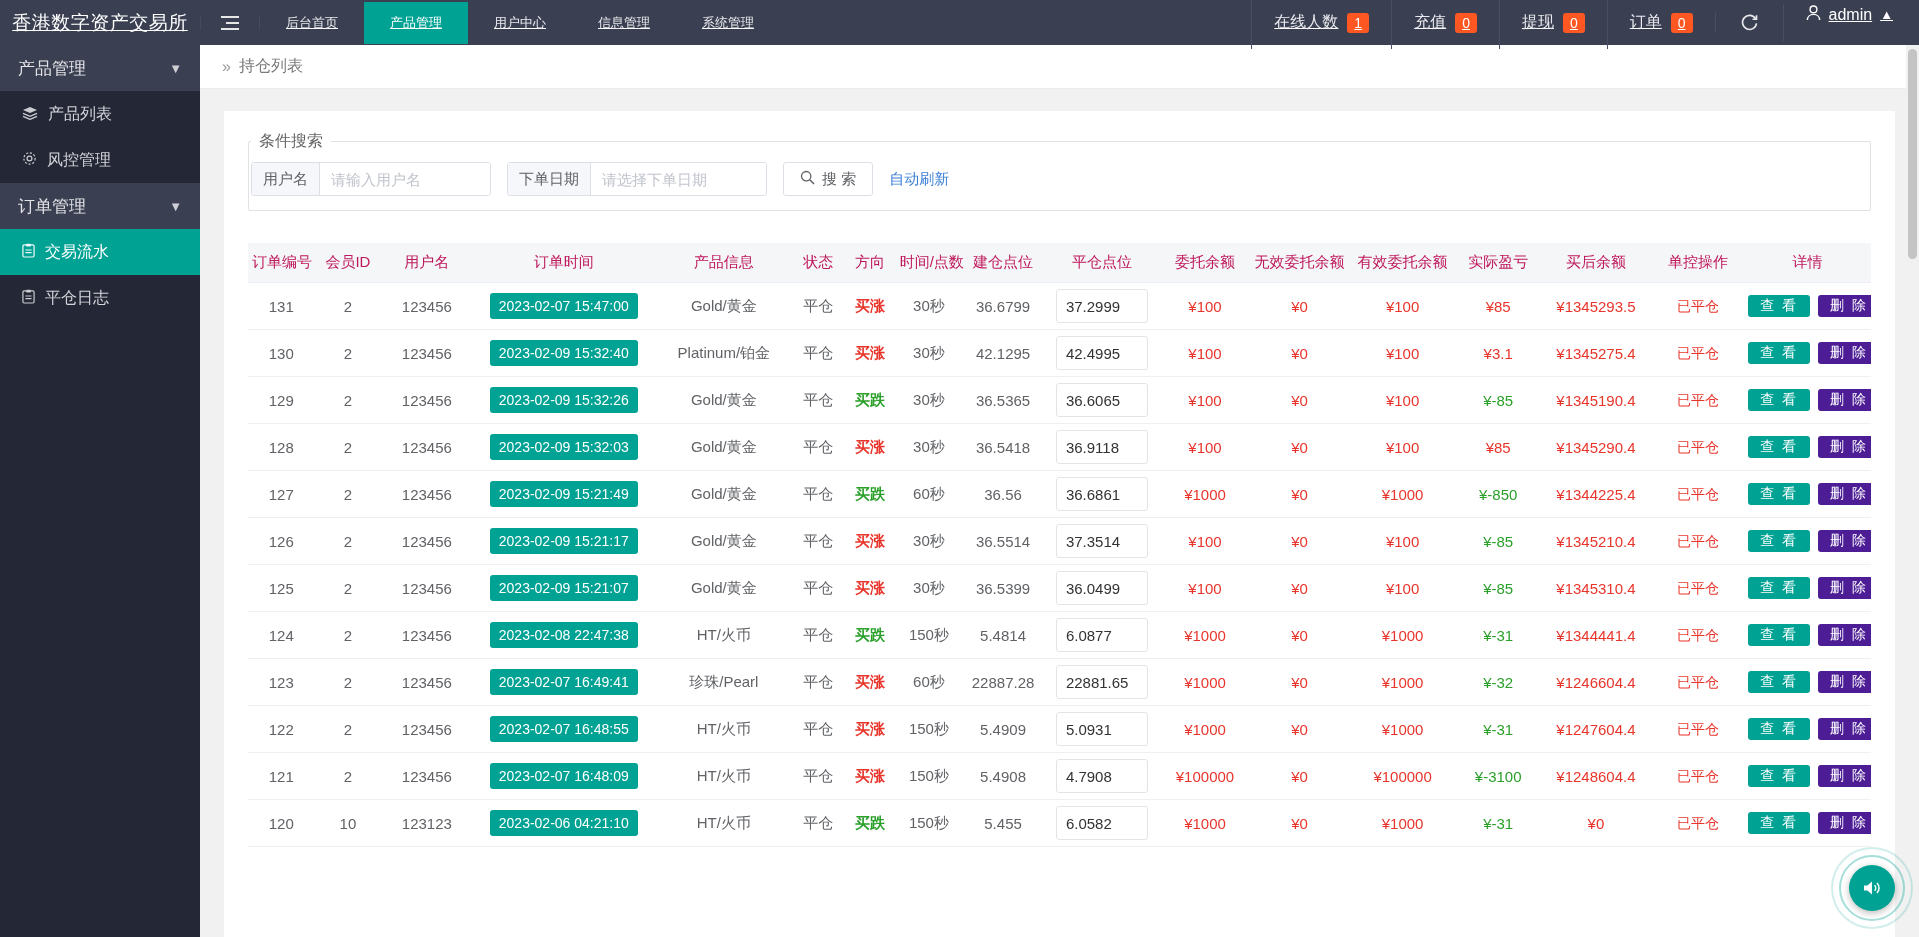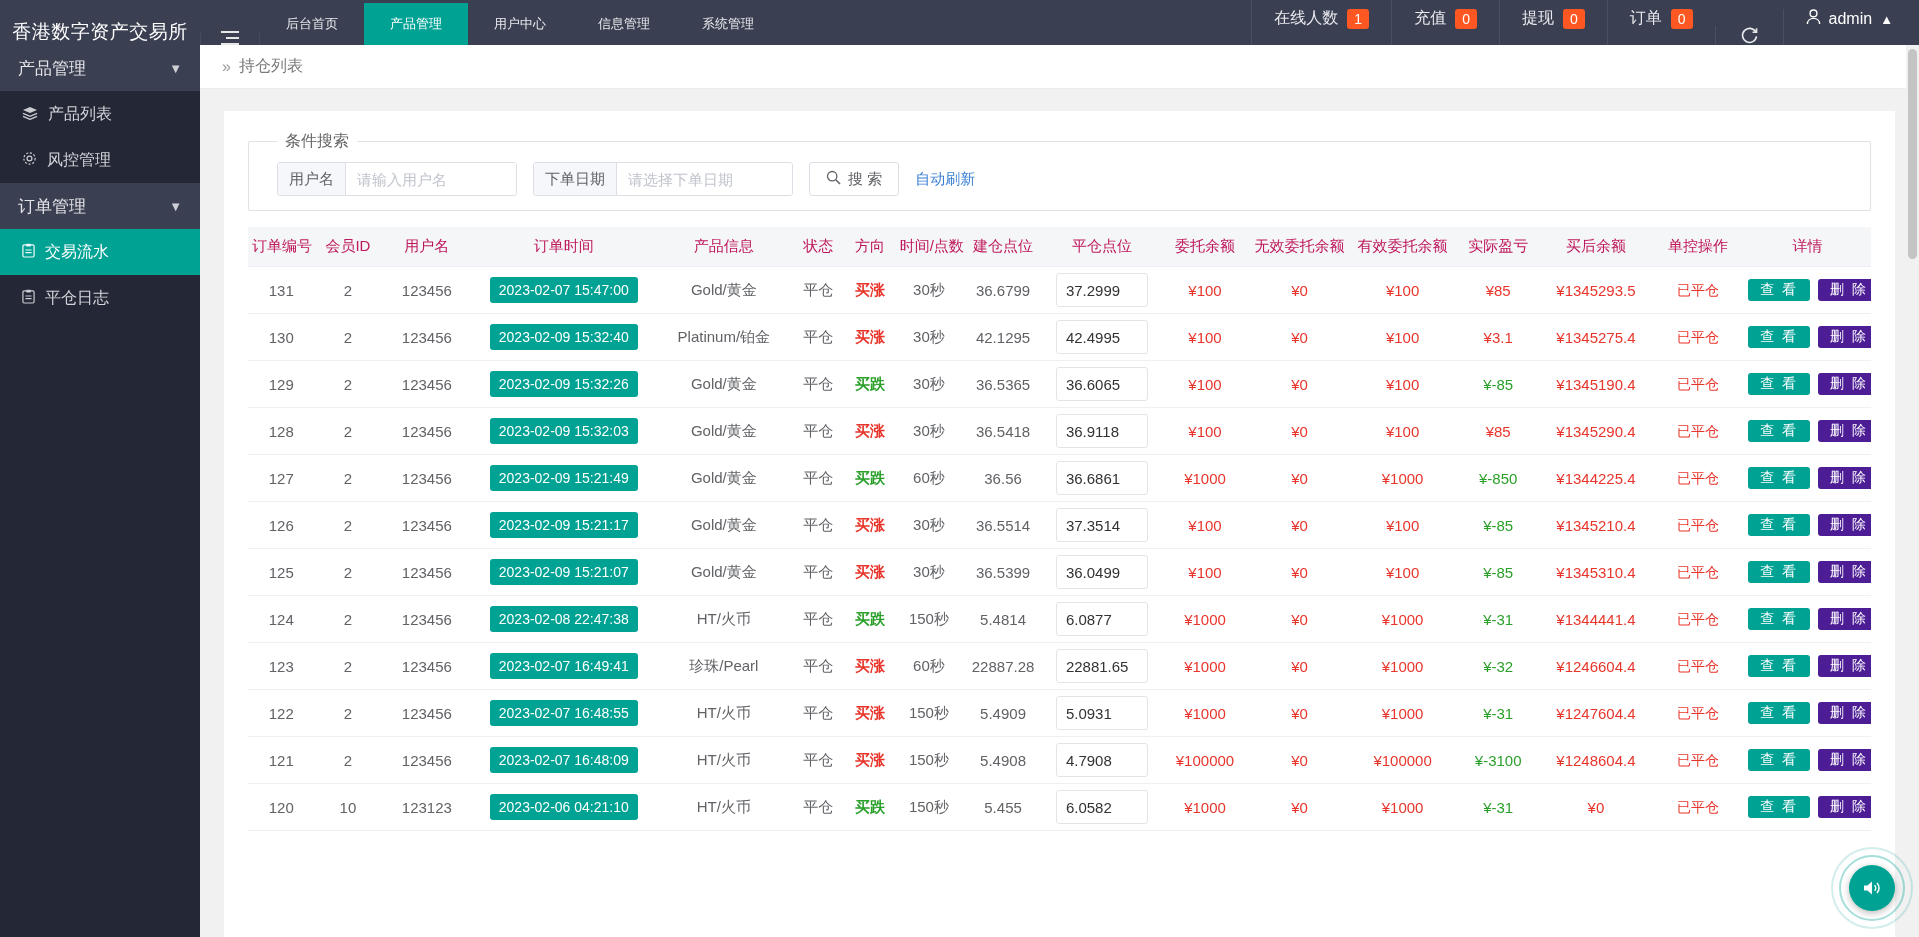--- a/index.html
+++ b/index.html
@@ -5,21 +5,21 @@
   * { box-sizing: border-box; }
   html, body { margin:0; padding:0; }
   body {
     width:1919px; height:937px; overflow:hidden;
     font-family:"Liberation Sans","DejaVu Sans",sans-serif;
     font-size:17px; color:#444; background:#f2f2f2;
   }
   
   #topbar {
     height:45px; background:#3a3f51; color:#fff;
-    display:flex; align-items:flex-end; position:relative; z-index:30;
+    display:flex; align-items:center; position:relative; z-index:30;text-decoration:underline;
   }
   .brand {
     width:200px; display:flex; align-items:center; justify-content:center;
     font-size:19px; letter-spacing:.5px; color:#fff; background:#3a3f51;
   }
   .hamburger {
     width:60px; display:flex; align-items:center; justify-content:center;
     border-left:1px solid #454a5e; border-right:1px solid #454a5e;
     font-size:18px; color:#e7e7e7; cursor:pointer;
   }
@@ -62,22 +62,22 @@
   
   #content { flex:1; display:flex; flex-direction:column; background:#f1f1f1; min-width:0; }
   #crumbbar {
     height:44px; background:#fff; display:flex; align-items:center;
     padding:0 0 0 22px; color:#7a7a7a; font-size:16px; border-bottom:1px solid #ececec;
   }
   #crumbbar .arrows { color:#999; margin-right:8px; }
   #panelwrap { padding:22px 24px 0 24px; flex:1; overflow:hidden; }
   #panel { background:#fff; padding:20px 24px 0 24px; height:100%; }
   fieldset.search {
-    border:1px solid #e2e2e2; border-radius:2px; margin:0 0 16px 0;
-    padding:6px 14px 14px 28px;
+    border:1px solid #e2e2e2; border-radius:2px; margin:0 0 32px 0;
+    padding:6px 14px 14px 2px;
   }
   fieldset.search legend { padding:0 8px; font-size:16px; color:#666; }
   .formrow { display:flex; align-items:center; gap:16px; padding-top:4px; }
   .ig { display:flex; height:34px; border:1px solid #dcdfe6; border-radius:3px; overflow:hidden; }
   .ig .addon {
     background:#f5f7fa; border-right:1px solid #dcdfe6; display:flex; align-items:center;
     padding:0 11px; font-size:15px; color:#606266; white-space:nowrap;
   }
   .ig input {
     border:0; outline:0; padding:0 11px; font-size:15px; color:#333;

